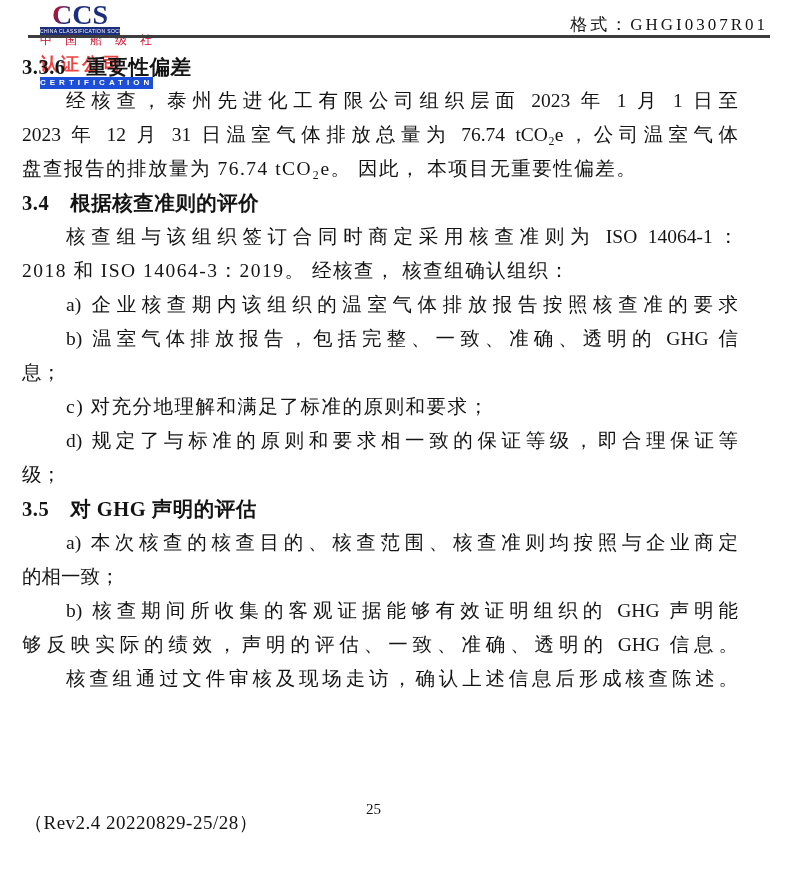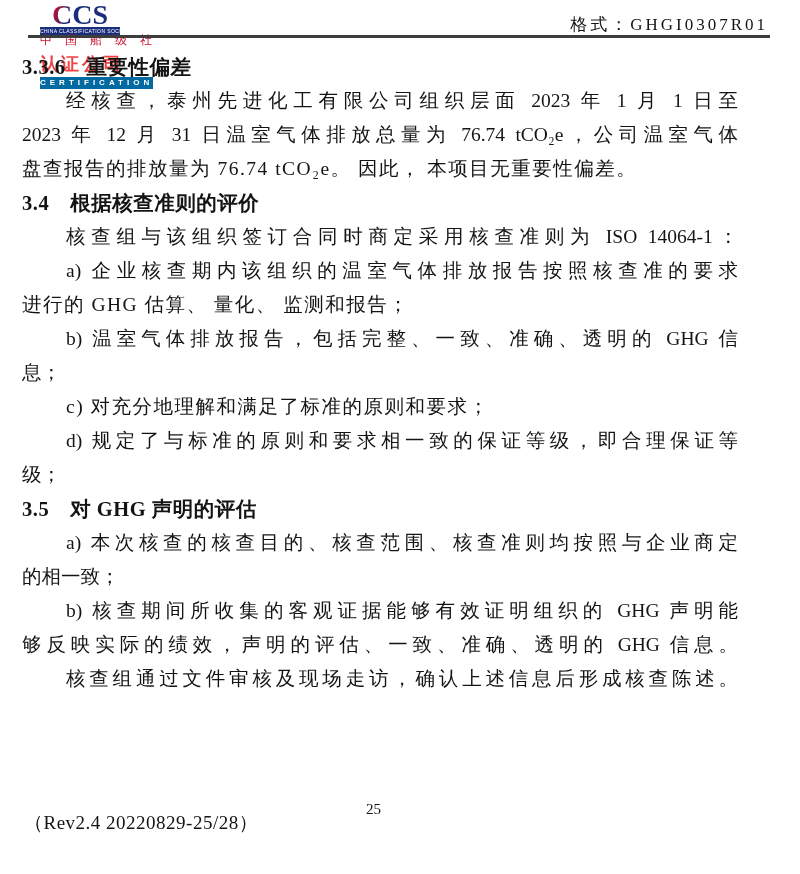--- a/index.html
+++ b/index.html
@@ -26,21 +26,21 @@
   .ccs-cn {
     color:#c8102e; font-size:12px; line-height:9px; letter-spacing:5px;
     text-align:center; white-space:nowrap; margin-top:1px;
   }
   .cert-block { }
   .cert-cn {
     font-size:18px; line-height:24px; font-weight:bold; color:#ef4444;
     letter-spacing:3px; white-space:nowrap;
   }
   .cert-en {
-    margin-top:1px; height:12px; background:#0369a1; color:#ffffff;
+    margin-top:1px; height:12px; background:#1d4ed8; color:#ffffff;
     font-family:"Liberation Sans",sans-serif; font-weight:bold;
     font-size:8px; line-height:12px; letter-spacing:4px; text-align:center; white-space:nowrap;
   }
   .fmt { position:absolute; top:13px; right:32px; font-size:17px; letter-spacing:3px; white-space:nowrap; }
   .rule { position:absolute; top:35px; left:28px; right:30px; height:3px; background:#3d3d3d; }
 
   
   .content { position:absolute; top:50px; left:22px; width:716px; }
   .line { font-size:19.5px; line-height:34px; height:34px; white-space:nowrap; }
   .line.heading { font-weight:bold; font-size:20.5px; letter-spacing:.5px; }
@@ -76,22 +76,22 @@
   </header>
 
   <main class="content">
     <div id="lines">
         <div class="line heading">3.3.6　重要性偏差</div>
         <div class="line body indent justify">经核查，泰州先进化工有限公司组织层面 2023 年 1 月 1 日至</div>
         <div class="line body justify">2023 年 12 月 31 日温室气体排放总量为 76.74 tCO₂e，公司温室气体</div>
         <div class="line body spread">盘查报告的排放量为 76.74 tCO₂e。 因此， 本项目无重要性偏差。</div>
         <div class="line heading">3.4　根据核查准则的评价</div>
         <div class="line body indent justify">核查组与该组织签订合同时商定采用核查准则为 ISO 14064-1：</div>
+        <div class="line body spread">2018 和 ISO 14064-3：2019。 经核查， 核查组确认组织：</div>
         <div class="line body indent justify">a) 企业核查期内该组织的温室气体排放报告按照核查准的要求</div>
-        <div class="line body spread">进行的 GHG 估算、 量化、 监测和报告；</div>
         <div class="line body indent justify">b) 温室气体排放报告，包括完整、一致、准确、透明的 GHG 信</div>
         <div class="line body">息；</div>
         <div class="line body indent spread">c) 对充分地理解和满足了标准的原则和要求；</div>
         <div class="line body indent justify">d) 规定了与标准的原则和要求相一致的保证等级，即合理保证等</div>
         <div class="line body">级；</div>
         <div class="line heading">3.5　对 GHG 声明的评估</div>
         <div class="line body indent justify">a) 本次核查的核查目的、核查范围、核查准则均按照与企业商定</div>
         <div class="line body">的相一致；</div>
         <div class="line body indent justify">b) 核查期间所收集的客观证据能够有效证明组织的 GHG 声明能</div>
         <div class="line body justify">够反映实际的绩效，声明的评估、一致、准确、透明的 GHG 信息。</div>

